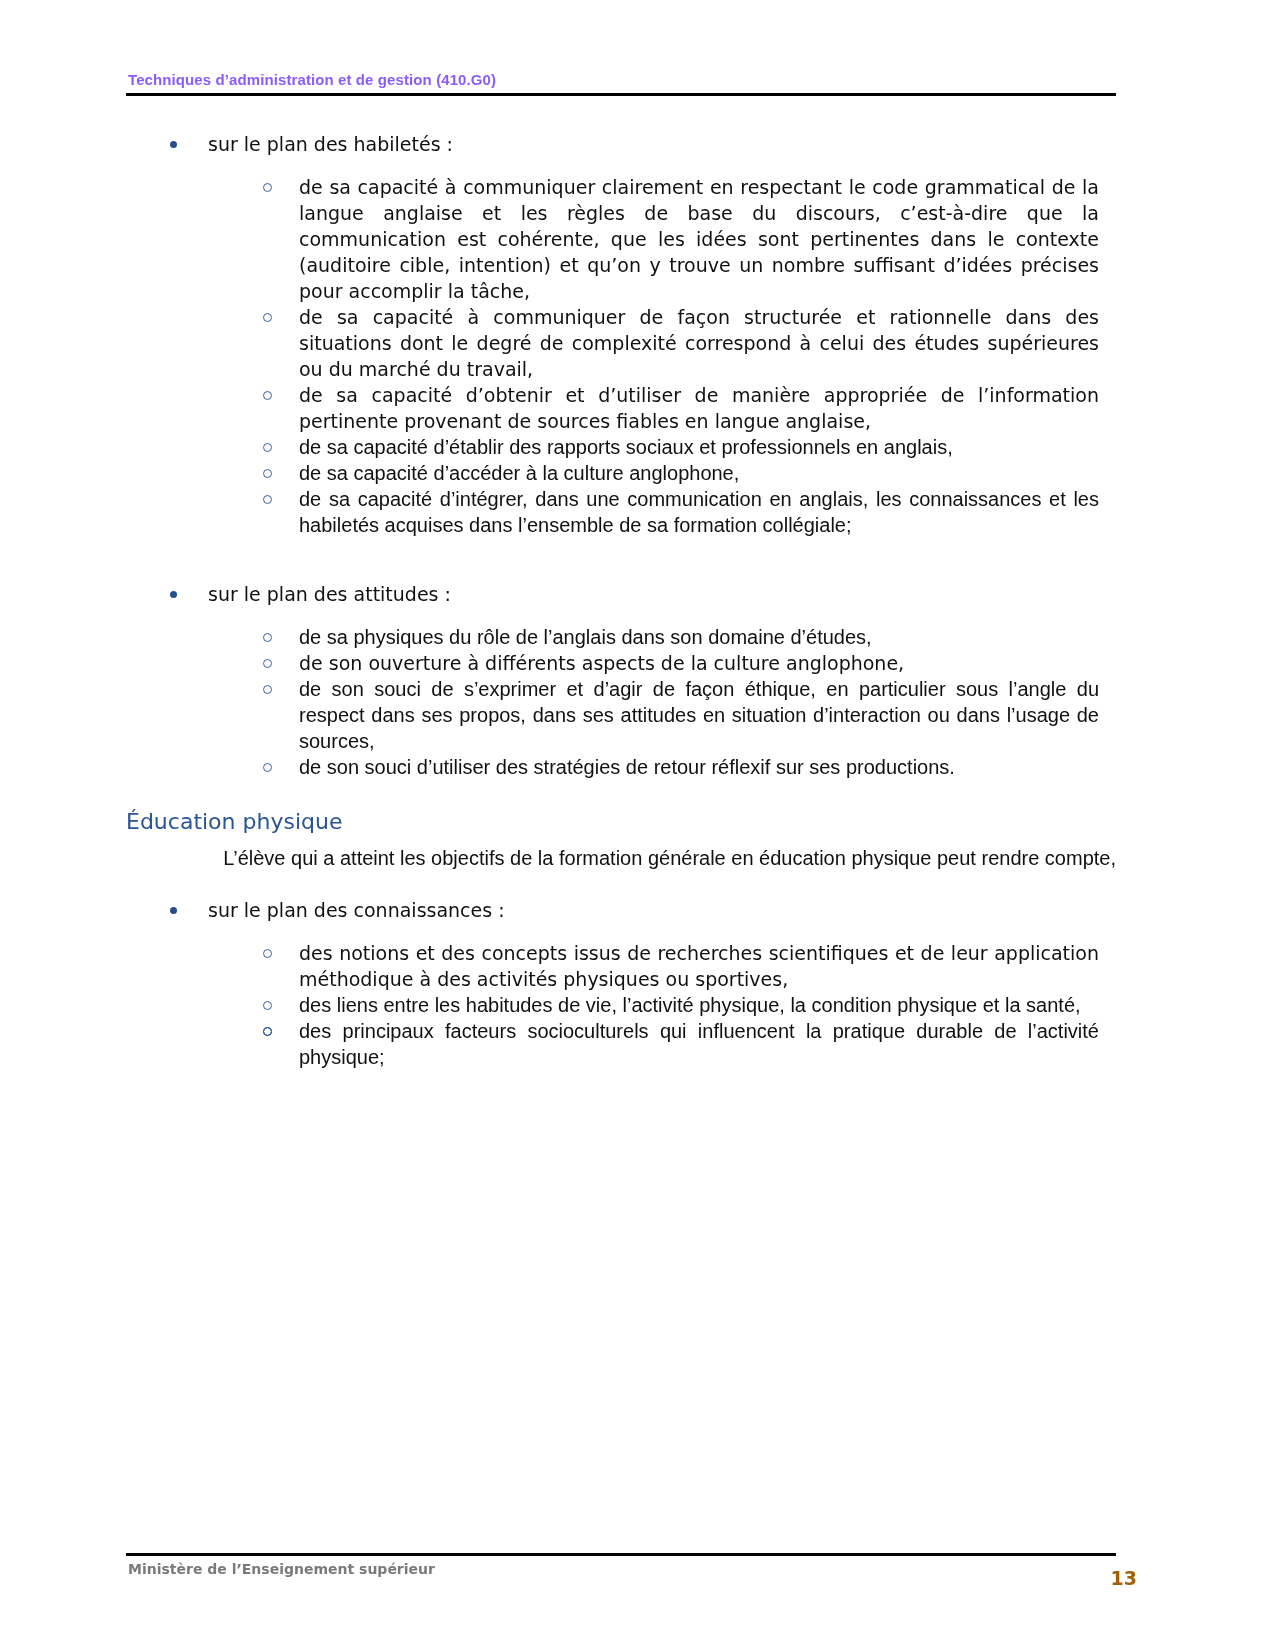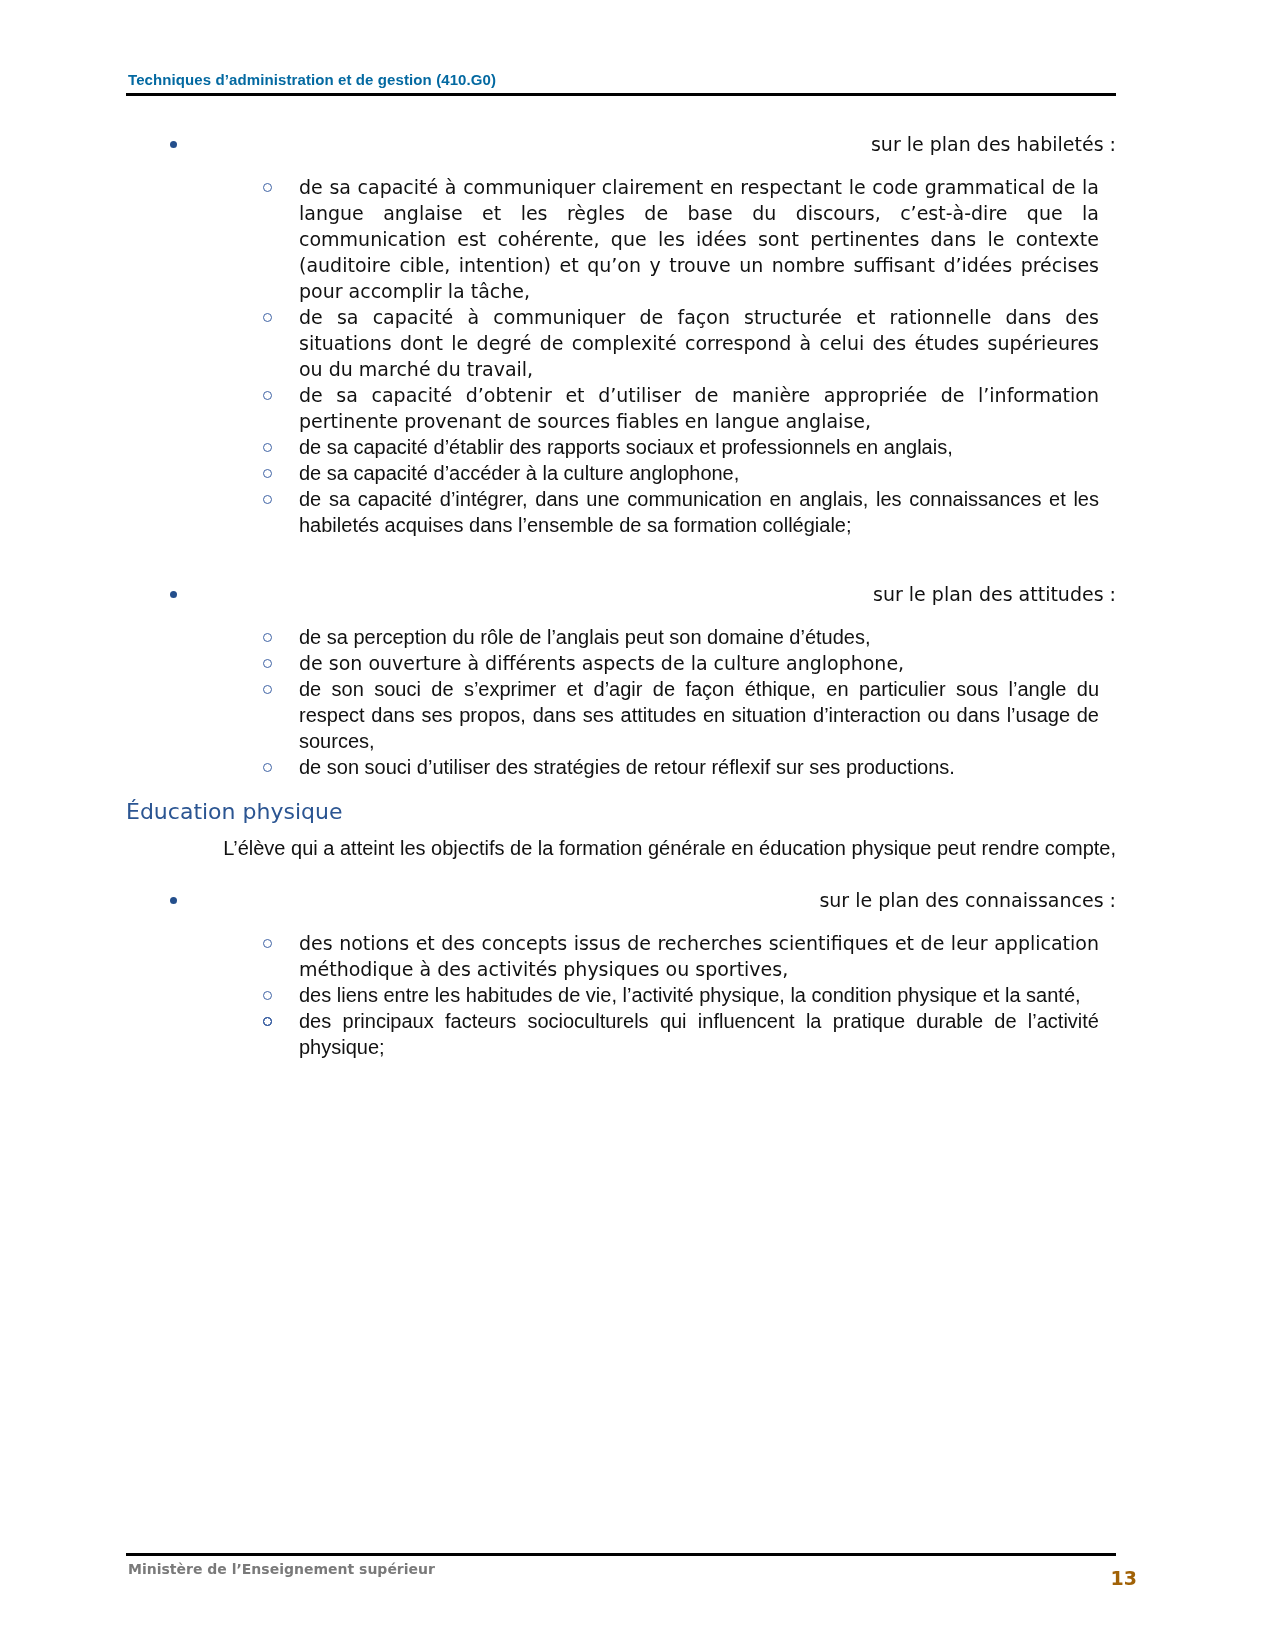--- a/index.html
+++ b/index.html
@@ -2,46 +2,46 @@
 <html><head>
   <meta charset="utf-8">
   <style>
     html, body { margin: 0; padding: 0; background: #ffffff; }
     body { width: 1275px; height: 1650px; position: relative; overflow: hidden; }
     .page { position: absolute; left: 0; top: 0; width: 1275px; height: 1650px; background: #fff; }
 
     .header-title {
       position: absolute; left: 128px; top: 71px;
       font-family: "Liberation Sans", sans-serif; font-weight: bold;
-      font-size: 15px; color: #0369a1; letter-spacing: 0.1px;
+      font-size: 15px; color: #8b5cf6; letter-spacing: 0.1px;
     }
     .header-rule {
       position: absolute; left: 126px; top: 93px; width: 990px; height: 3px; background: #000;
     }
 
     .content {
       position: absolute; left: 126px; top: 131px; width: 990px;
       font-family: "DejaVu Sans", sans-serif; font-size: 19px; color: #111;
     }
-    .l1 { position: relative; padding-left: 82px; line-height: 26px; text-align: right; }
+    .l1 { position: relative; padding-left: 82px; line-height: 26px; }
     .l1 .dot {
       position: absolute; left: 44px; top: 10px; width: 7px; height: 7px;
       border-radius: 50%; background: #244f8c;
     }
     .l2 { list-style: none; margin: 17px; padding: 0; }
     .l2 li { position: relative; padding-left: 156px; line-height: 26px; text-align: justify; }
     .l2 li .circ {
       position: absolute; left: 120px; top: 9px; width: 9px; height: 9px;
       border-radius: 50%; border: 1.3px solid #3f63a5; box-sizing: border-box;
     }
     .narrow { font-family: "Liberation Sans", sans-serif; font-size: 20px; }
     .gap { height: 26px; }
     .section-title {
       font-family: "DejaVu Sans", sans-serif; font-size: 22px; color: #2b5592;
-      margin-top: 17px; line-height: 30px;
+      margin-top: 27px; line-height: 30px;
     }
     .intro { font-family: "Liberation Sans", sans-serif; font-size: 20px; line-height: 26px; margin-top: 8px; text-align: right; }
 
     .footer-rule {
       position: absolute; left: 126px; top: 1553px; width: 990px; height: 3px; background: #000;
     }
     .footer-left {
       position: absolute; left: 128px; top: 1561px;
       font-family: "DejaVu Sans", sans-serif; font-weight: bold; font-size: 14px; color: #7a7a7a;
     }
@@ -73,21 +73,21 @@
       <li class="narrow"><span class="circ"></span><span>de sa capacité d’intégrer, dans une communication en anglais, les connaissances et les habiletés acquises dans l’ensemble de sa formation collégiale;</span></li>
     </ul>
 
     <div class="gap"></div>
 
     <div class="l1">
       <span class="dot"></span>
       <span>sur le plan des attitudes :</span>
     </div>
     <ul class="l2">
-      <li class="narrow"><span class="circ"></span><span>de sa perception du rôle de l’anglais peut son domaine d’études,</span></li>
+      <li class="narrow"><span class="circ"></span><span>de sa physiques du rôle de l’anglais dans son domaine d’études,</span></li>
       <li><span class="circ"></span><span>de son ouverture à différents aspects de la culture anglophone,</span></li>
       <li class="narrow"><span class="circ"></span><span>de son souci de s’exprimer et d’agir de façon éthique, en particulier sous l’angle du respect dans ses propos, dans ses attitudes en situation d’interaction ou dans l’usage de sources,</span></li>
       <li class="narrow"><span class="circ"></span><span>de son souci d’utiliser des stratégies de retour réflexif sur ses productions.</span></li>
     </ul>
 
     <div class="section-title">Éducation physique</div>
     <div class="intro">L’élève qui a atteint les objectifs de la formation générale en éducation physique peut rendre compte,</div>
 
     <div class="gap"></div>
 

